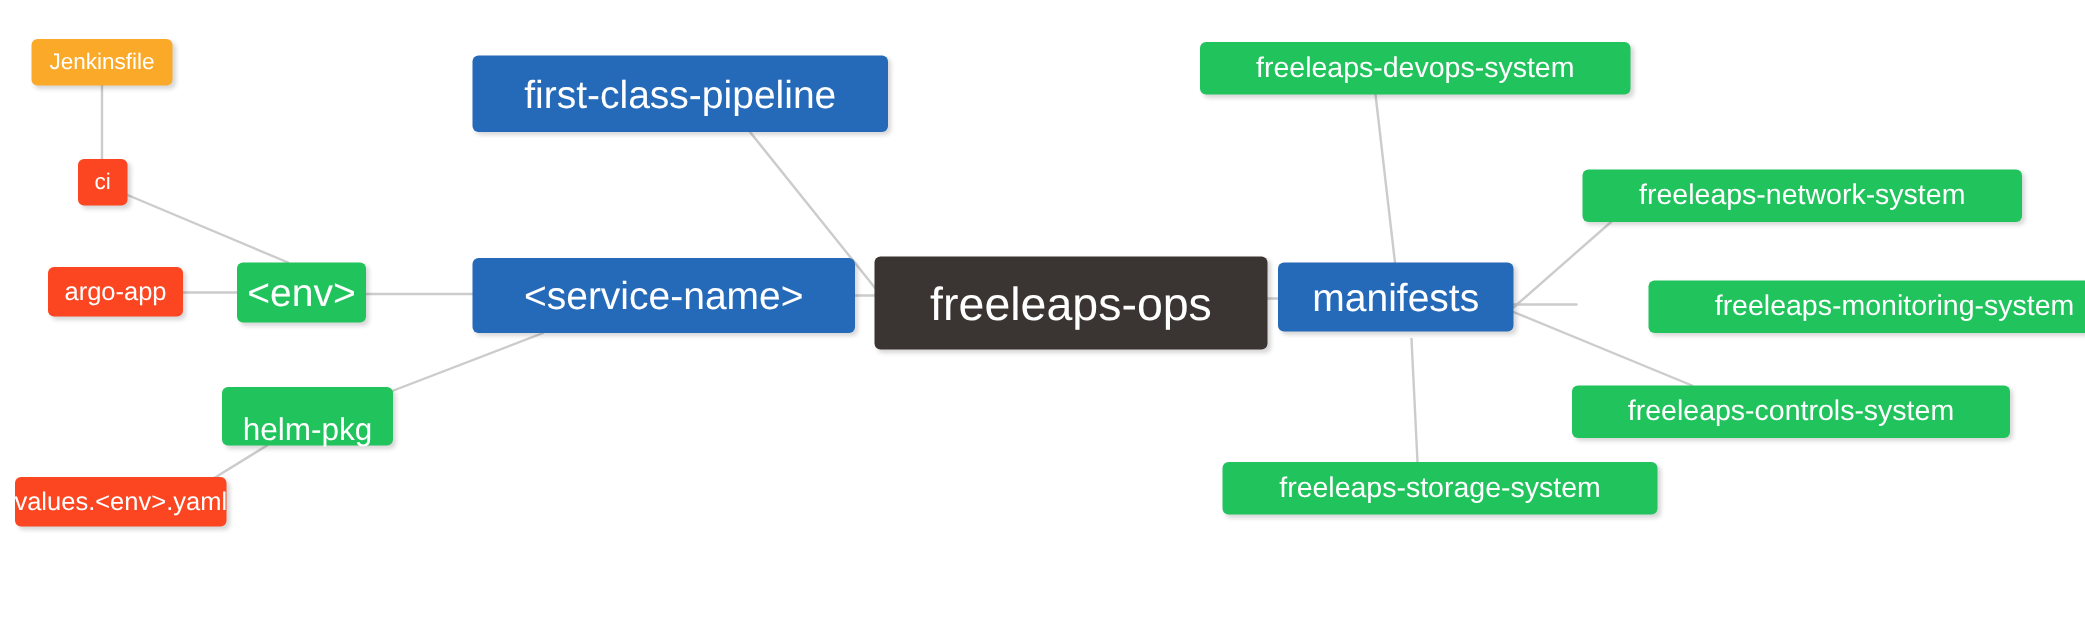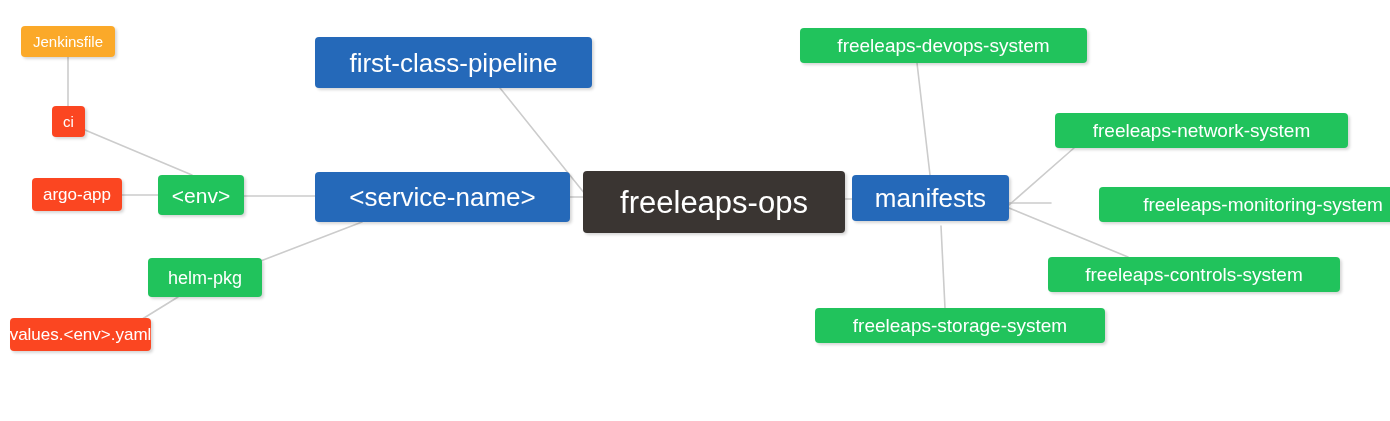--- a/index.html
+++ b/index.html
@@ -71,24 +71,24 @@
       </div>
       <div class="node" style="left: 315px; top: 37px; width: 277px; height: 51px; background: rgb(37, 105, 185); font-size: 26px;">
         <span class="node-label">first-class-pipeline</span>
       </div>
       <div class="node" style="left: 315px; top: 172px; width: 255px; height: 50px; background: rgb(37, 105, 185); font-size: 26px; justify-content: center;">
         <span class="node-label">&lt;service-name&gt;</span>
       </div>
       <div class="node" style="left: 852px; top: 175px; width: 157px; height: 46px; background: rgb(37, 105, 185); font-size: 26px;">
         <span class="node-label">manifests</span>
       </div>
-      <div class="node" style="left: 158px; top: 175px; width: 86px; height: 40px; background: rgb(33, 195, 92); font-size: 21px;">
+      <div class="node" style="left: 158px; top: 175px; width: 86px; height: 40px; background: rgb(33, 195, 92); font-size: 26px;">
         <span class="node-label">&lt;env&gt;</span>
       </div>
-      <div class="node" style="left: 148px; top: 258px; width: 114px; height: 39px; background: rgb(33, 195, 92); font-size: 18px;">
+      <div class="node" style="left: 148px; top: 258px; width: 114px; height: 39px; background: rgb(33, 195, 92); font-size: 21px; align-items: flex-end;">
         <span class="node-label">helm-pkg</span>
       </div>
       <div class="node" style="left: 800px; top: 28px; width: 287px; height: 35px; background: rgb(33, 195, 92); font-size: 19px;">
         <span class="node-label">freeleaps-devops-system</span>
       </div>
       <div class="node" style="left: 1055px; top: 113px; width: 293px; height: 35px; background: rgb(33, 195, 92); font-size: 19px;">
         <span class="node-label">freeleaps-network-system</span>
       </div>
       <div class="node" style="left: 1051px; top: 187px; width: 328px; height: 35px; background: rgb(33, 195, 92); font-size: 19px; margin-left: 48px;">
         <span class="node-label">freeleaps-monitoring-system</span>

